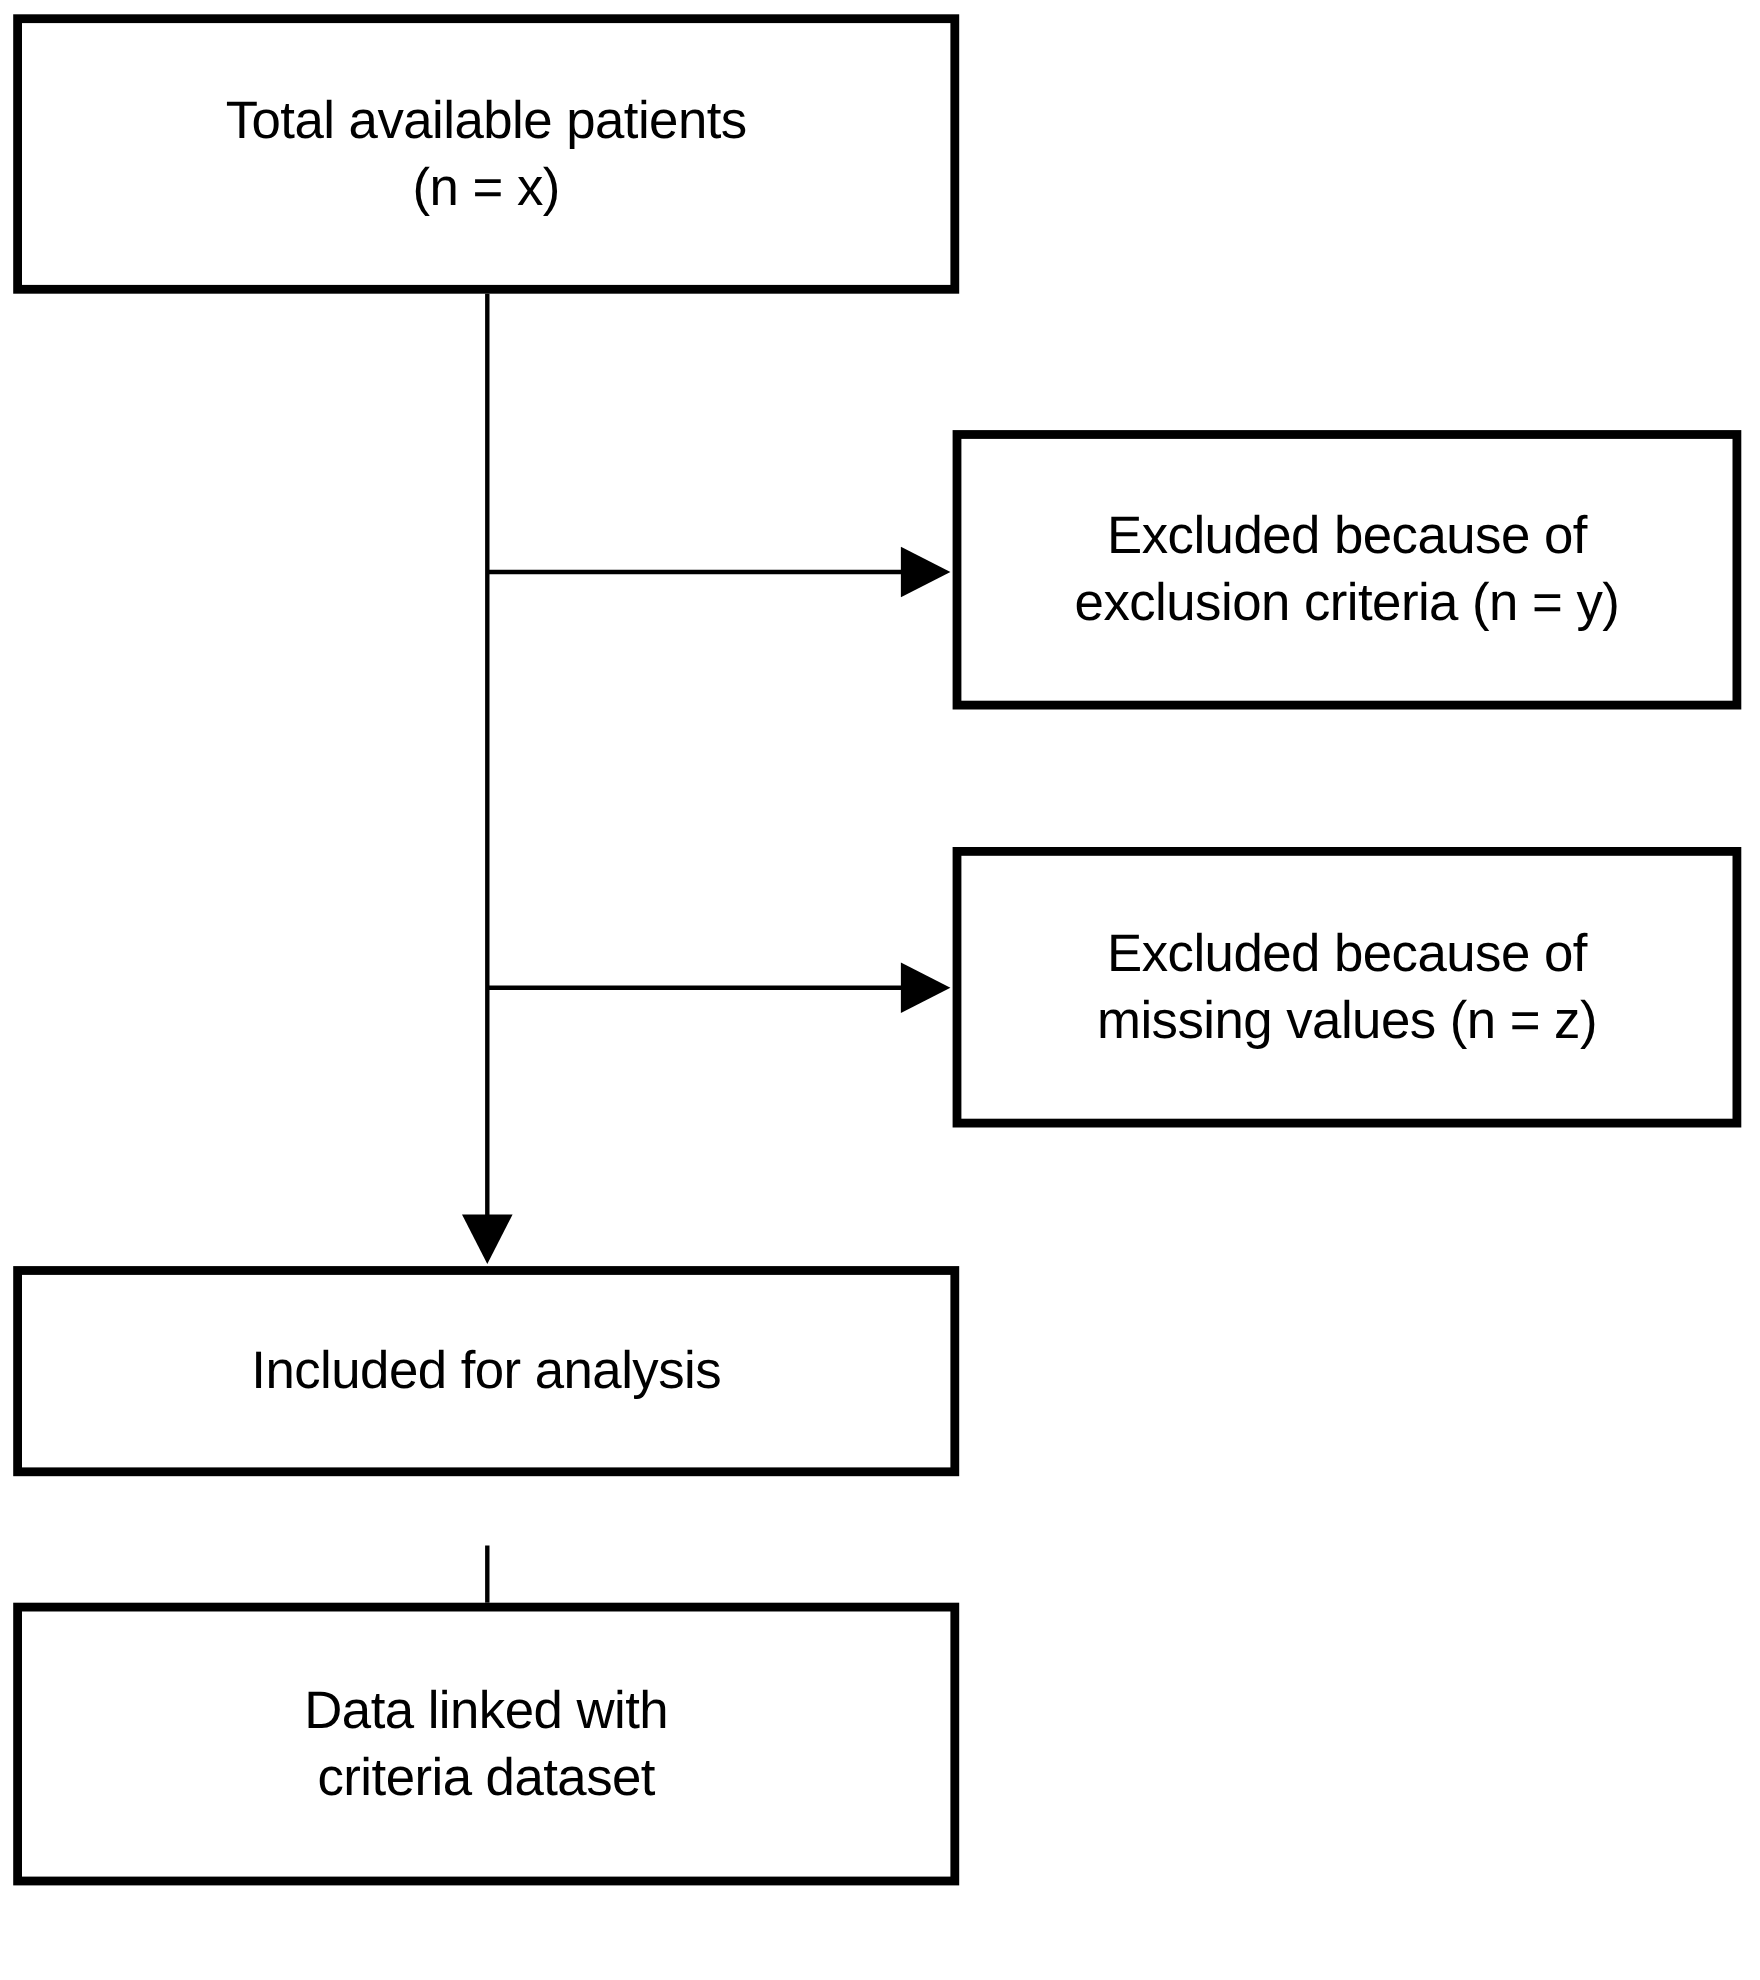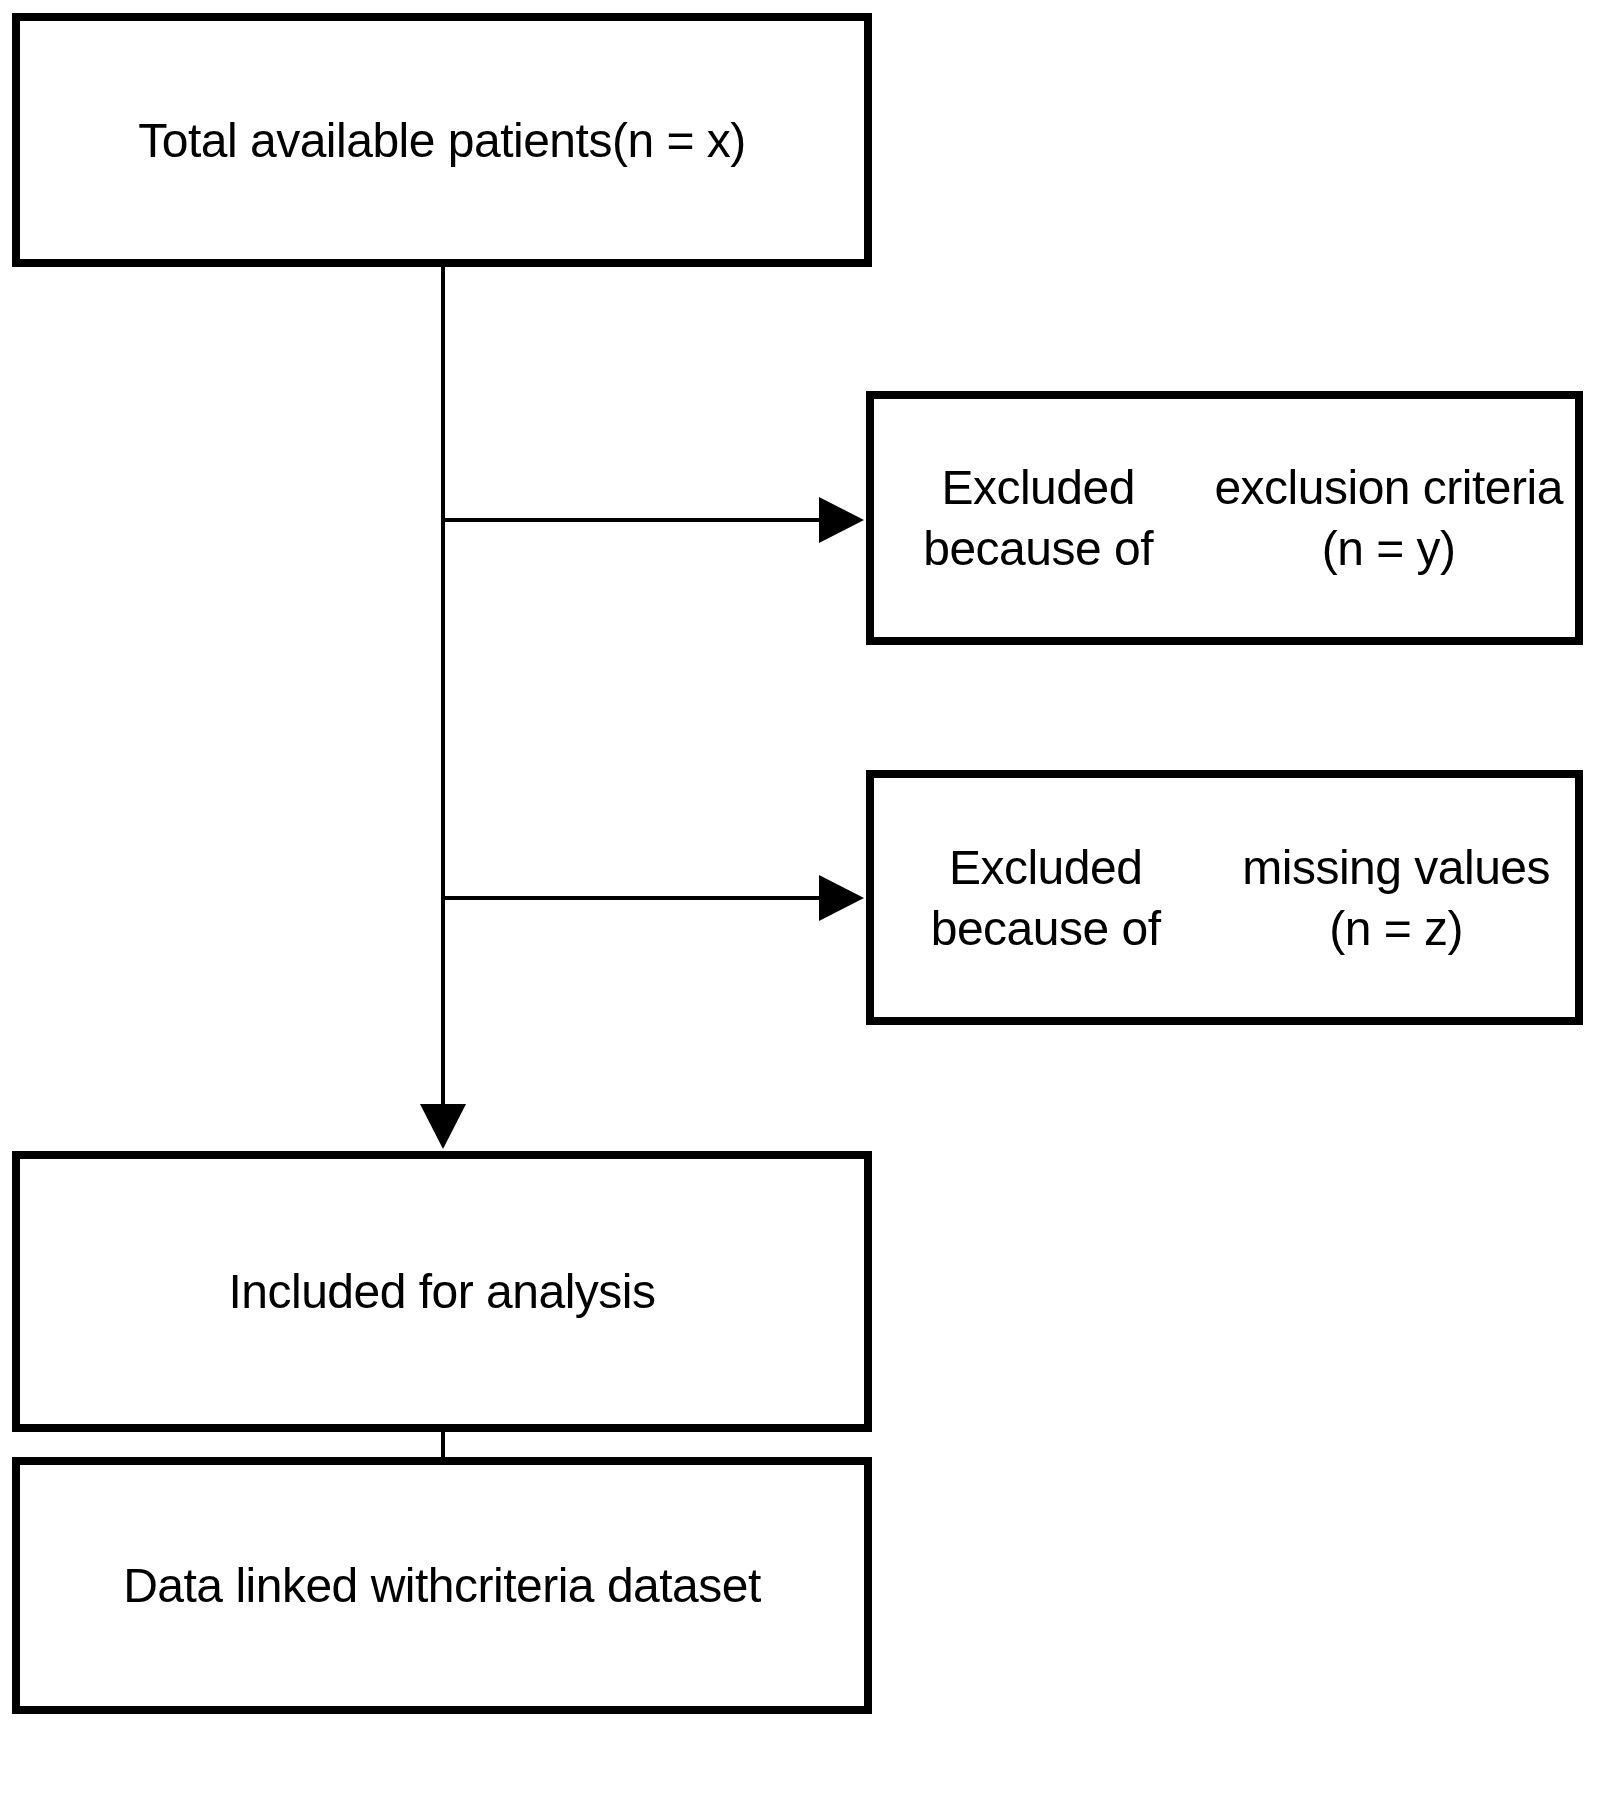--- a/index.html
+++ b/index.html
@@ -31,32 +31,32 @@
   }
   .connectors polygon {
     fill: var(--color-line);
     stroke: none;
   }
   .node {
     position: absolute;
     border: 8px solid var(--color-line);
     background: var(--color-box-fill);
     display: flex;
-    flex-direction: row;
+    flex-direction: column;
     align-items: center;
     justify-content: center;
-    text-align: center;
+    text-align: right;
     font-size: 48px;
     line-height: 61px;
     letter-spacing: -0.5px;
   }
   .node-total    { left: 12px;  top: 13px;   width: 860px; height: 254px; }
   .node-excl1    { left: 866px; top: 391px;  width: 717px; height: 254px; }
   .node-excl2    { left: 866px; top: 770px;  width: 717px; height: 255px; }
-  .node-included { left: 12px;  top: 1151px; width: 860px; height: 281px; }
+  .node-included { left: 12px;  top: 1151px; width: 860px; height: 191px; }
   .node-linked   { left: 12px;  top: 1457px; width: 860px; height: 257px; }
 </style>
 </head>
 <body>
 
 <div class="canvas">
 
   <svg class="connectors" viewBox="0 0 1600 1800" xmlns="http://www.w3.org/2000/svg">
 
     <line x1="443" y1="265" x2="443" y2="1110"></line>

